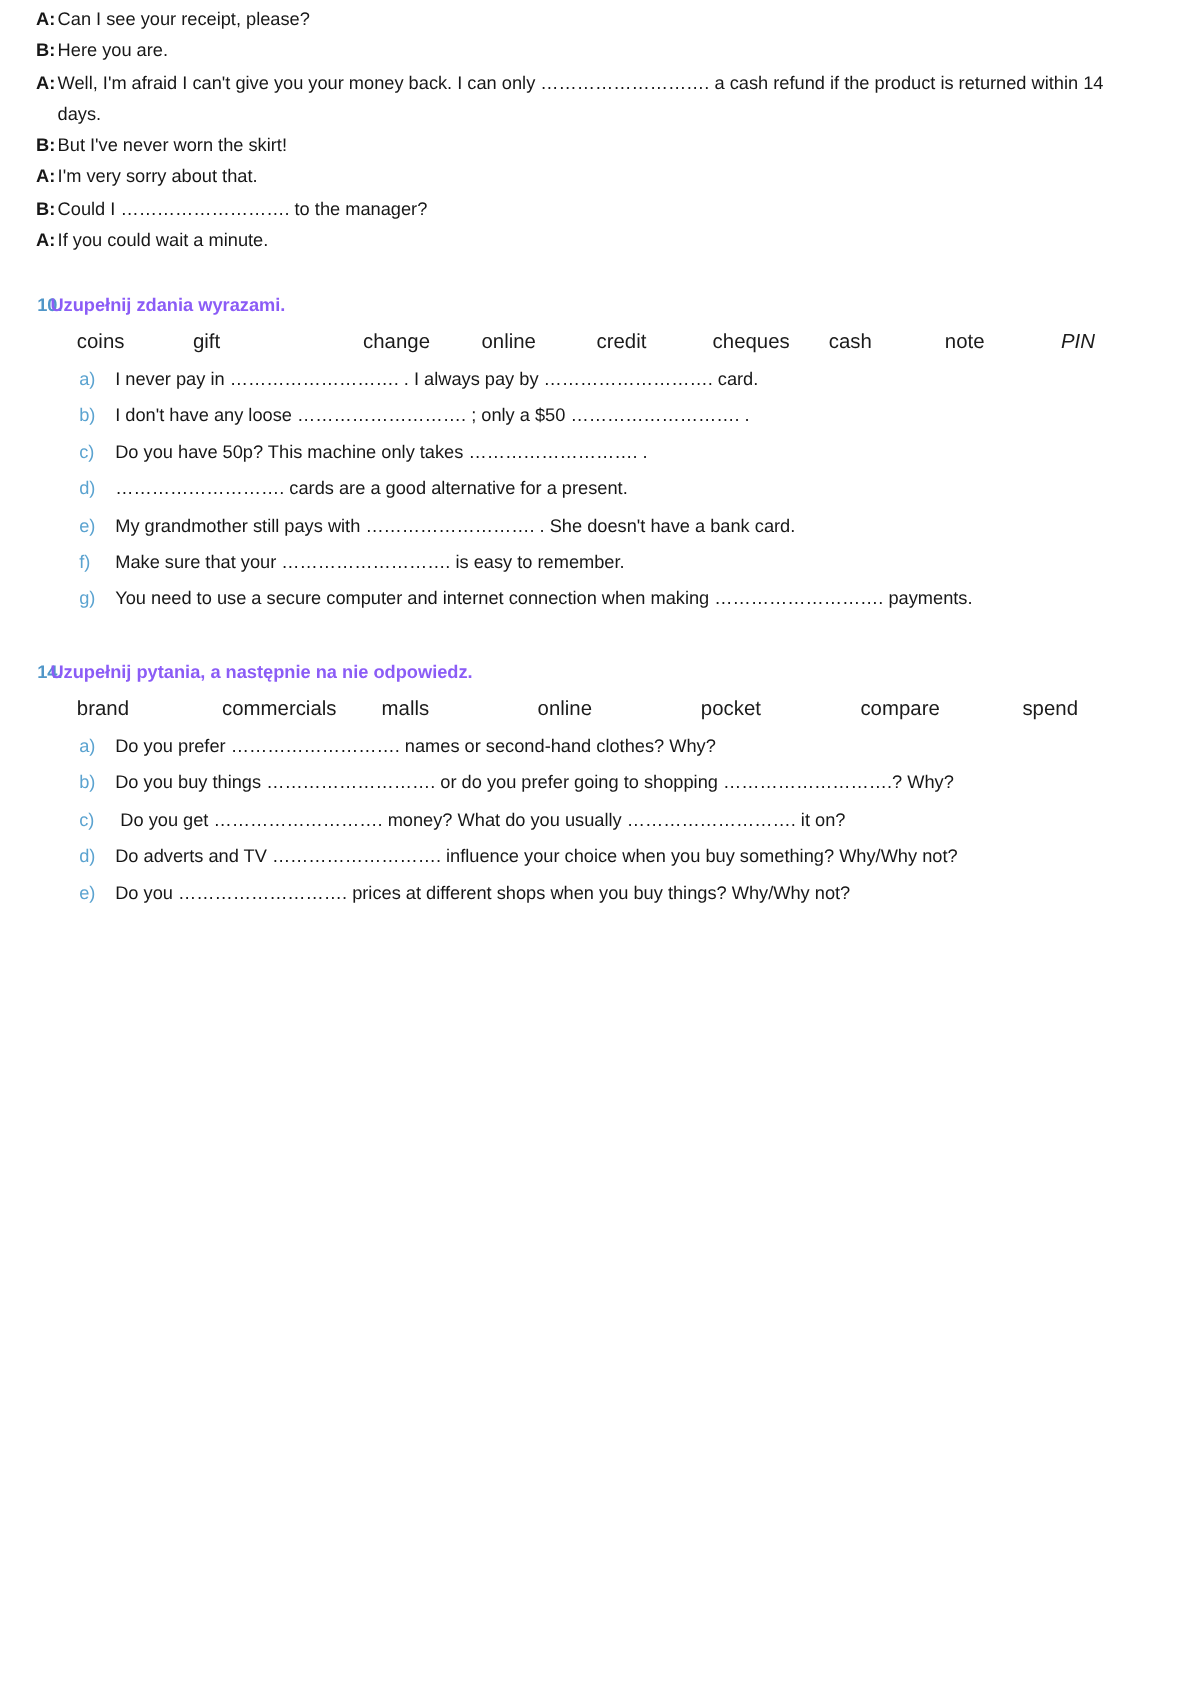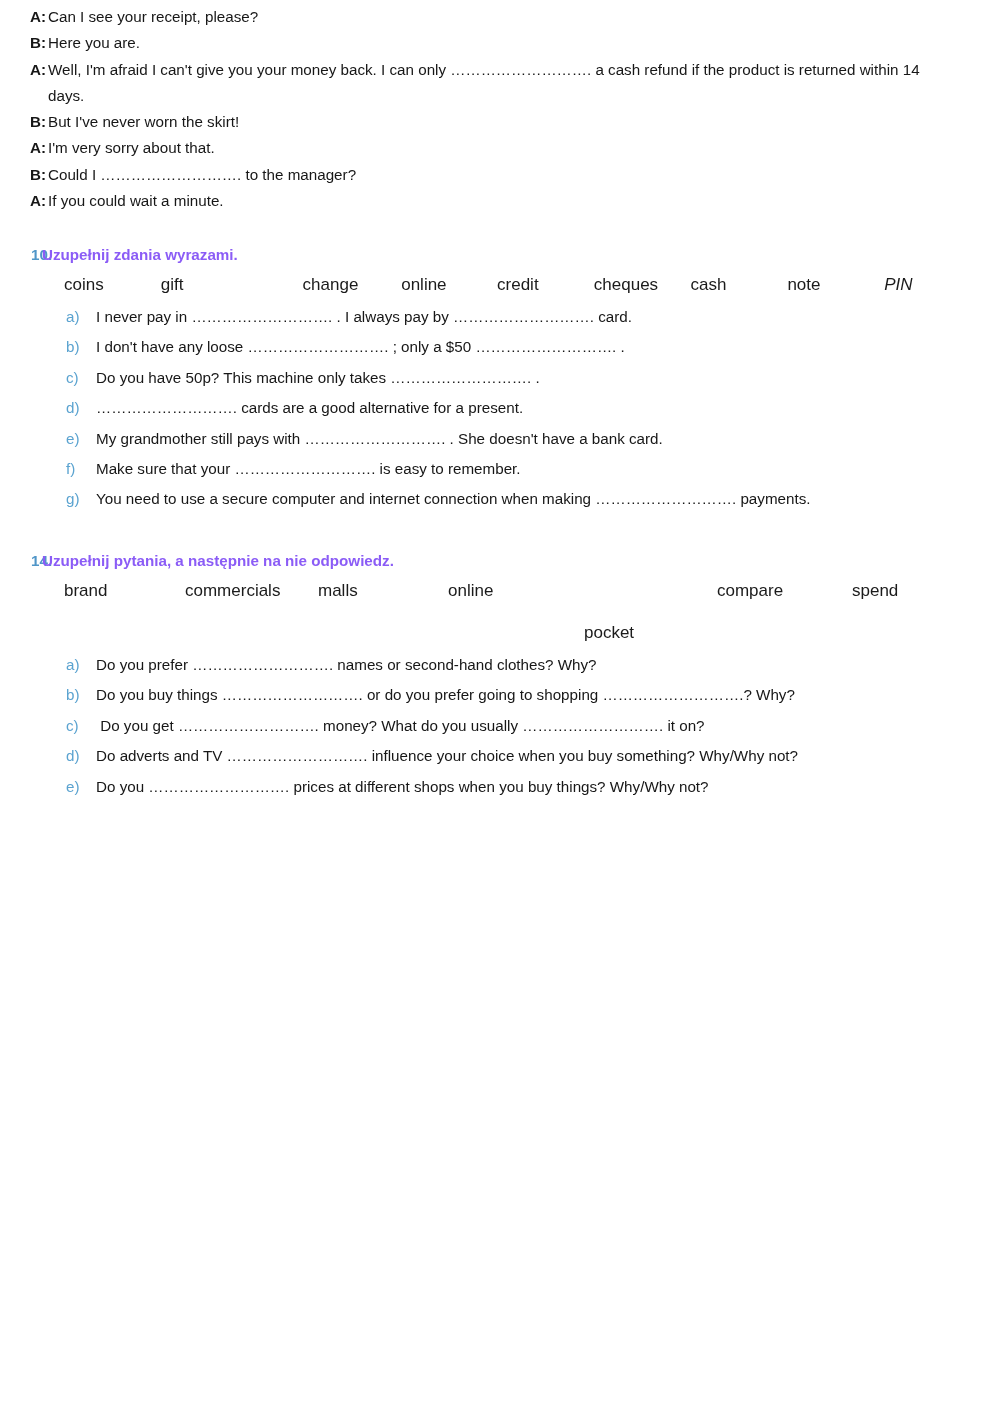--- a/index.html
+++ b/index.html
@@ -108,21 +108,21 @@
   #wordbank-10 .wb-item:nth-child(5) { width: 104px; }
   #wordbank-10 .wb-item:nth-child(6) { width: 104px; }
   #wordbank-10 .wb-item:nth-child(7) { width: 104px; }
   #wordbank-10 .wb-item:nth-child(8) { width: 104px; }
   #wordbank-10 .wb-item:nth-child(9) { width: 60px; font-style: italic; }
 
   #wordbank-11 .wb-item:nth-child(1) { width: 121px; }
   #wordbank-11 .wb-item:nth-child(2) { width: 133px; }
   #wordbank-11 .wb-item:nth-child(3) { width: 130px; }
   #wordbank-11 .wb-item:nth-child(4) { width: 136px; }
-  #wordbank-11 .wb-item:nth-child(5) { width: 133px; margin-top: 42px; }
+  #wordbank-11 .wb-item:nth-child(5) { width: 133px; }
   #wordbank-11 .wb-item:nth-child(6) { width: 135px; }
   #wordbank-11 .wb-item:nth-child(7) { width: 70px; }
 
   
   .items {
     margin-top: 7px;
   }
   .item-row {
     display: flex;
     align-items: flex-start;

